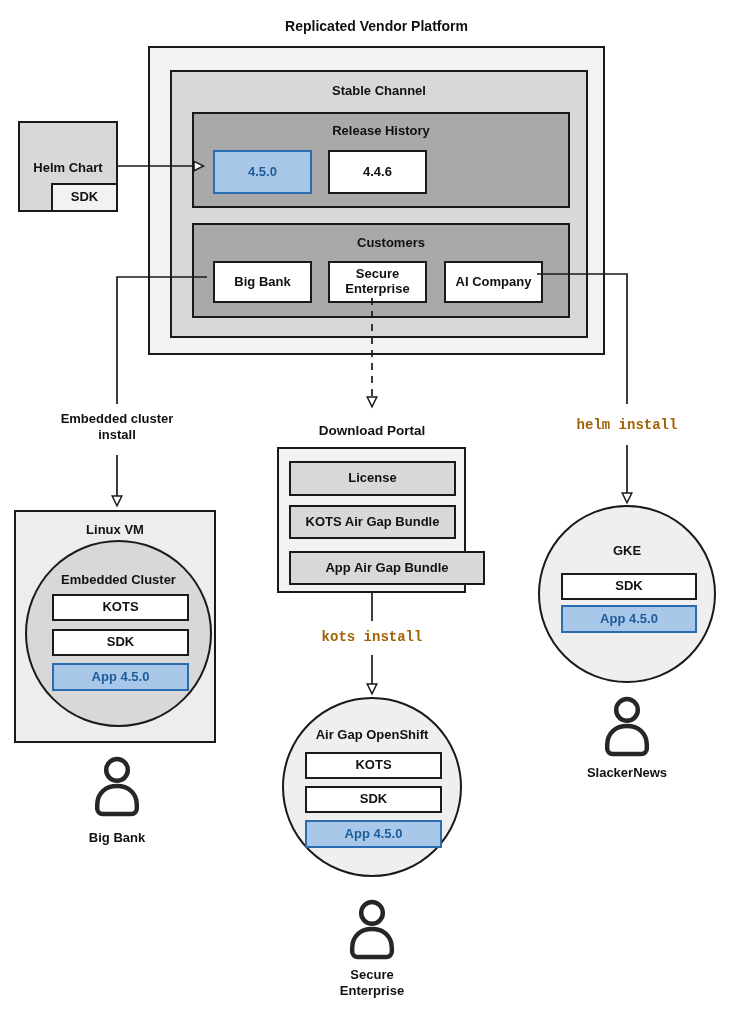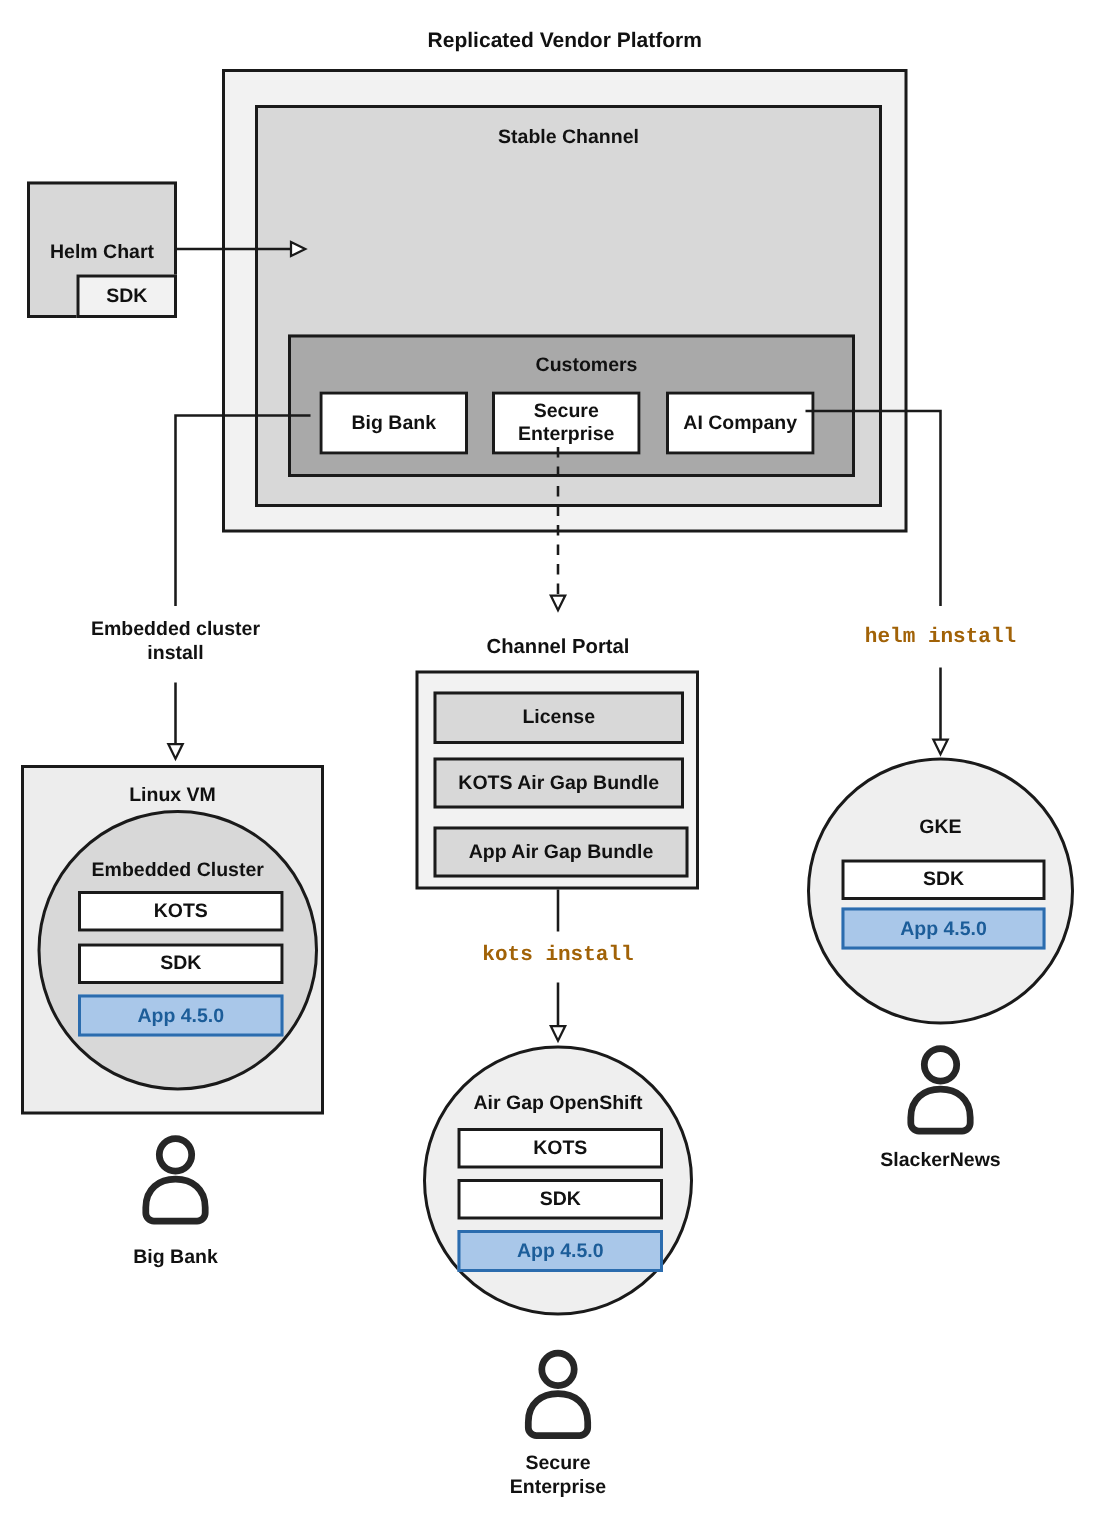--- a/index.html
+++ b/index.html
@@ -42,20 +42,25 @@
 
 <div id="canvas">
 
   <div class="abs lbl" style="left:148px;top:18px;width:457px;font-size:14px;">Replicated Vendor Platform</div>
 
   <div class="box bg-lightest" style="left:148px;top:46px;width:457px;height:309px;">
 
     <div class="box bg-light" style="left:20px;top:22px;width:418px;height:268px;">
       <div class="abs lbl" style="left:0;top:11px;width:100%;">Stable Channel</div>
 
+      <div class="box bg-mid" style="left:20px;top:40px;width:378px;height:96px;">
+        <div class="abs lbl" style="left:0;top:9px;width:100%;">Release History</div>
+        <div class="node hl" style="left:19px;top:36px;width:99px;height:44px;">4.5.0</div>
+        <div class="node" style="left:134px;top:36px;width:99px;height:44px;">4.4.6</div>
+      </div>
 
       <div class="box bg-mid" style="left:20px;top:151px;width:378px;height:95px;">
         <div class="abs lbl" style="left:0;top:10px;width:100%;padding-left:20px;">Customers</div>
         <div class="node" style="left:19px;top:36px;width:99px;height:42px;">Big Bank</div>
         <div class="node" style="left:134px;top:36px;width:99px;height:42px;padding:0 10px;">Secure Enterprise</div>
         <div class="node" style="left:250px;top:36px;width:99px;height:42px;">AI Company</div>
       </div>
     </div>
   </div>
 
@@ -75,26 +80,26 @@
       <div class="node hl" style="left:25px;top:121px;width:137px;height:28px;">App 4.5.0</div>
     </div>
   </div>
 
   <svg class="abs" style="left:90px;top:753px;" width="54" height="68" viewBox="0 0 60 70">
     <circle class="person" cx="30" cy="16" r="12"></circle>
     <path class="person" stroke-linejoin="round" d="M8,55 C8,41 18,34 30,34 C42,34 52,41 52,55 L52,59 C52,62.3 49.3,65 46,65 L14,65 C10.7,65 8,62.3 8,59 Z"></path>
   </svg>
   <div class="abs lbl" style="left:67px;top:830px;width:100px;">Big Bank</div>
 
-  <div class="abs lbl" style="left:302px;top:423px;width:140px;font-size:13.5px;">Channel Portal</div>
+  <div class="abs lbl" style="left:302px;top:423px;width:140px;font-size:13.5px;">Download Portal</div>
 
   <div class="box bg-lightest" style="left:277px;top:447px;width:189px;height:146px;">
     <div class="node gray" style="left:10px;top:12px;width:167px;height:35px;">License</div>
     <div class="node gray" style="left:10px;top:56px;width:167px;height:34px;">KOTS Air Gap Bundle</div>
-    <div class="node gray" style="left:10px;top:102px;width:170px;height:34px;">App Air Gap Bundle</div>
+    <div class="node gray" style="left:10px;top:102px;width:196px;height:34px;">App Air Gap Bundle</div>
   </div>
 
   <div class="cmd" style="left:302px;top:629px;width:140px;">kots install</div>
 
   <div class="circle bg-circle" style="left:282px;top:697px;width:180px;height:180px;">
     <div class="abs lbl" style="left:0;top:28px;width:100%;">Air Gap OpenShift</div>
     <div class="node" style="left:21px;top:53px;width:137px;height:27px;">KOTS</div>
     <div class="node" style="left:21px;top:87px;width:137px;height:27px;">SDK</div>
     <div class="node hl" style="left:21px;top:121px;width:137px;height:28px;">App 4.5.0</div>
   </div>

